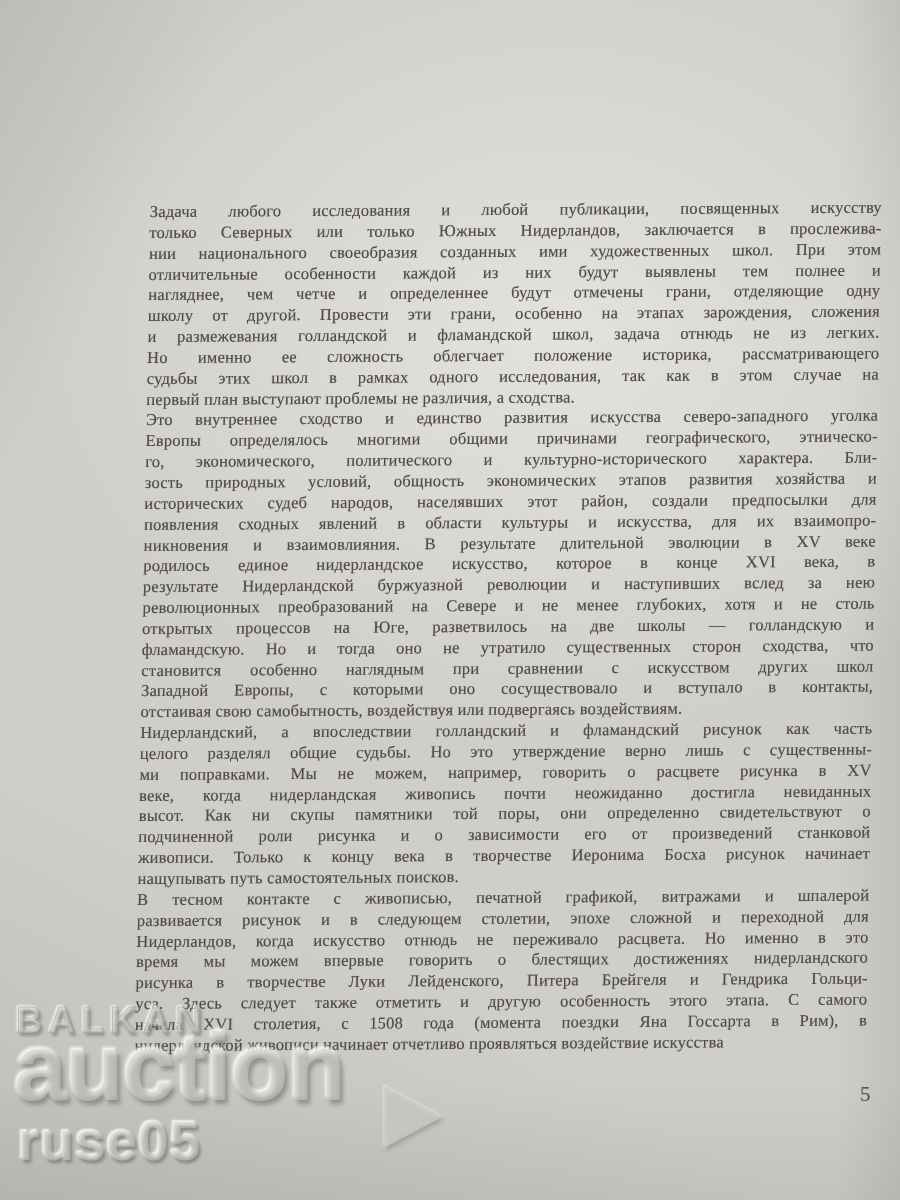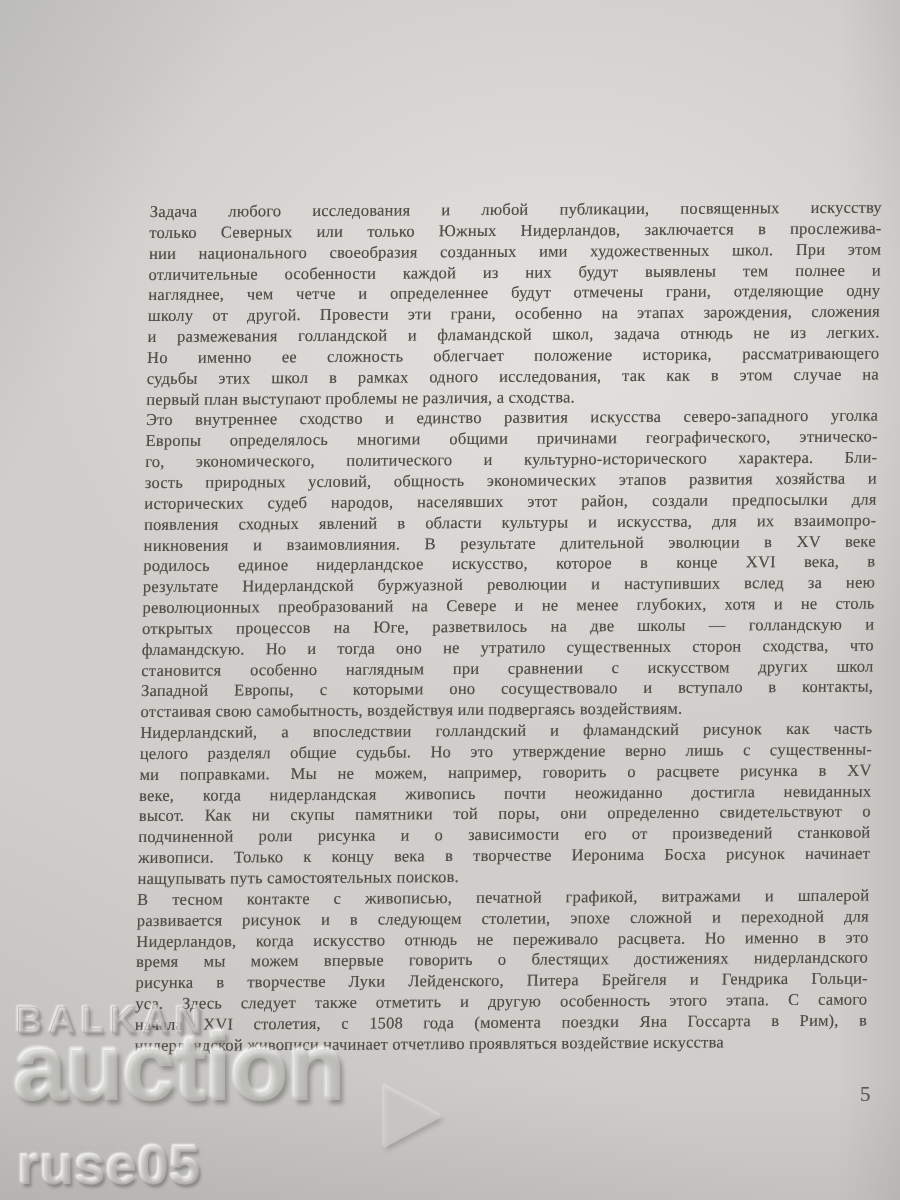--- a/index.html
+++ b/index.html
@@ -88,21 +88,21 @@
     top: 1020px;
     font-size: 95px;
     line-height: 1;
     letter-spacing: -1px;
     color: rgba(206,205,201,0.55);
     text-shadow: 3px 4px 4px rgba(82,80,76,0.45), -2px -3px 3px rgba(251,251,249,0.85);
   }
   .wm-user {
     position: absolute;
     left: 18px;
-    top: 1138px;
+    top: 1114px;
     font-size: 55px;
     line-height: 1;
     letter-spacing: 1px;
     color: rgba(205,204,200,0.55);
     text-shadow: 2px 3px 3px rgba(82,80,76,0.45), -2px -2px 2px rgba(251,251,249,0.85);
   }
   .wm-arrow-wrap {
     position: absolute;
     left: 384px;
     top: 1086px;

